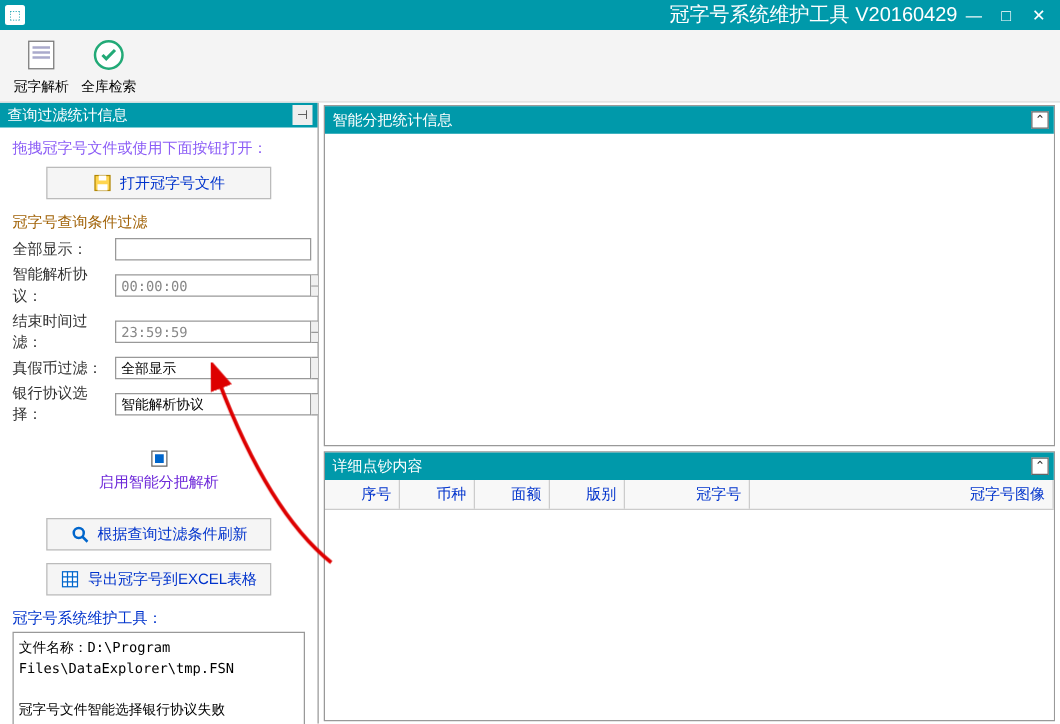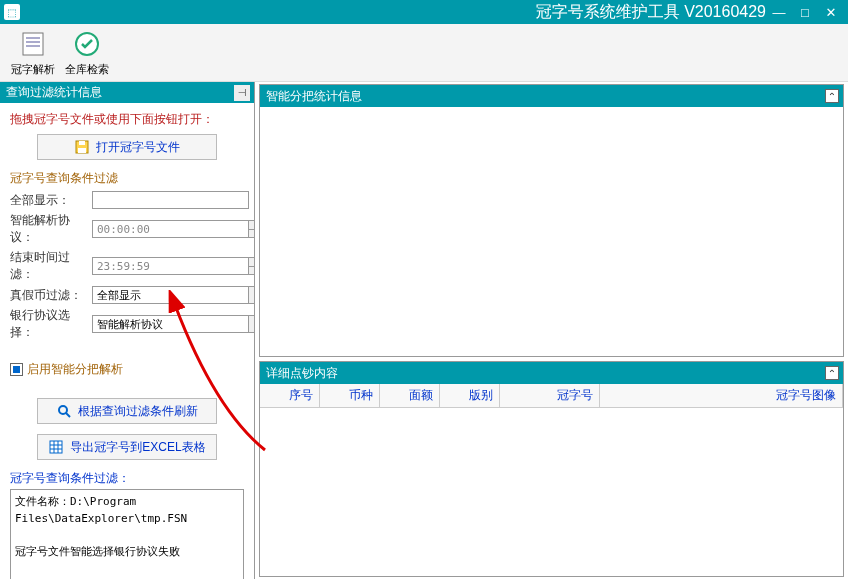--- a/index.html
+++ b/index.html
@@ -22,36 +22,36 @@
 
 .main { display: flex; height: calc(100% - 82px); }
 .left { width: 255px; border-right: 1px solid #999; display: flex; flex-direction: column; }
 .right { flex: 1; display: flex; flex-direction: column; }
 
 .panel-header { background: #0099aa; color: #fff; height: 22px; display: flex; align-items: center; padding: 0 6px; font-size: 12px; position: relative; }
 .panel-header .pin { position: absolute; right: 4px; width: 16px; height: 16px; background: #eee; color: #333; display: flex; align-items: center; justify-content: center; cursor: pointer; font-size: 10px; }
 .panel-header .collapse { position: absolute; right: 4px; width: 14px; height: 14px; background: #fff; color: #333; display: flex; align-items: center; justify-content: center; cursor: pointer; font-size: 10px; border: 1px solid #666; }
 
 .filter-body { padding: 8px 10px; color: #0033cc; overflow: auto; }
-.hint { color: #b91c1c; margin-bottom: 6px; }
+.hint { color: #8b5cf6; margin-bottom: 6px; }
 .btn { display: flex; align-items: center; justify-content: center; background: #f5f5f5; border: 1px solid #bbb; height: 26px; width: 180px; margin: 4px auto 10px; cursor: pointer; color: #0033cc; gap: 6px; }
 .btn .bicon { width: 16px; height: 16px; display: flex; align-items: center; justify-content: center; }
 .section-title { color: #a16207; margin: 6px 0 4px; }
 .row { display: flex; align-items: center; margin: 3px 0; }
 .row label { width: 82px; color: #333; flex-shrink: 0; }
 .row input[type=text] { flex: 1; border: 1px solid #999; height: 18px; padding: 0 4px; font-size: 11px; font-family: Consolas, monospace; }
 .spinwrap { display: flex; flex: 1; }
 .spinwrap input { flex: 1; border: 1px solid #999; height: 20px; padding: 0 4px; font-size: 11px; font-family: Consolas, monospace; color: #888; }
 .spin { width: 16px; display: flex; flex-direction: column; border: 1px solid #999; border-left: none; }
 .spin div { flex: 1; font-size: 7px; display: flex; align-items: center; justify-content: center; background: #f0f0f0; cursor: pointer; border-bottom: 1px solid #999; }
 .spin div:last-child { border-bottom: none; }
 .selwrap { display: flex; flex: 1; }
 .selwrap input { flex: 1; border: 1px solid #999; height: 20px; padding: 0 4px; font-size: 12px; }
 .selwrap .dd { width: 18px; border: 1px solid #999; border-left: none; background: #f0f0f0; display: flex; align-items: center; justify-content: center; cursor: pointer; font-size: 8px; }
-.chk { display: flex; align-items: center; margin: 20px 0; color: #a16207; gap: 4px; }
+.chk { display: flex; align-items: center; margin: 20px 0; color: #6d28d9; gap: 4px; flex-direction: column; }
 .chk .box { width: 13px; height: 13px; border: 1px solid #666; display: flex; align-items: center; justify-content: center; background: #fff; }
 .chk .box .inner { width: 7px; height: 7px; background: #06c; }
 
 .analysis-title { color: #0033cc; margin: 6px 0 2px; }
 .log { border: 1px solid #999; background: #fff; padding: 4px; font-size: 11px; height: 100px; overflow: auto; color: #000; font-family: SimSun, monospace; line-height: 1.5; }
 
 .top-panel { flex: 1; border: 1px solid #999; margin: 2px 4px; display: flex; flex-direction: column; }
 .top-panel .body { flex: 1; background: #fff; }
 .bottom-panel { height: 216px; border: 1px solid #999; margin: 2px 4px; display: flex; flex-direction: column; }
 .table-head { display: flex; background: #f8f8f8; border-bottom: 1px solid #ccc; text-align: right; }
@@ -186,21 +186,21 @@
               <rect x="1" y="1" width="12" height="12" fill="#fff" stroke="#06c"></rect>
               <line x1="1" y1="5" x2="13" y2="5" stroke="#06c"></line>
               <line x1="1" y1="9" x2="13" y2="9" stroke="#06c"></line>
               <line x1="5" y1="1" x2="5" y2="13" stroke="#06c"></line>
               <line x1="9" y1="1" x2="9" y2="13" stroke="#06c"></line>
             </svg>
         </span>
         <span>导出冠字号到EXCEL表格</span>
       </div>
 
-      <div class="analysis-title">冠字号查询条件过滤：</div>
+      <div class="analysis-title">冠字号系统维护工具：</div>
       <div class="log">
         <div>文件名称：D:\Program Files\DataExplorer\tmp.FSN</div>
         <br>
         <div>冠字号文件智能选择银行协议失败</div>
       </div>
     </div>
   </div>
 
   <div class="right">
     <div class="top-panel">

